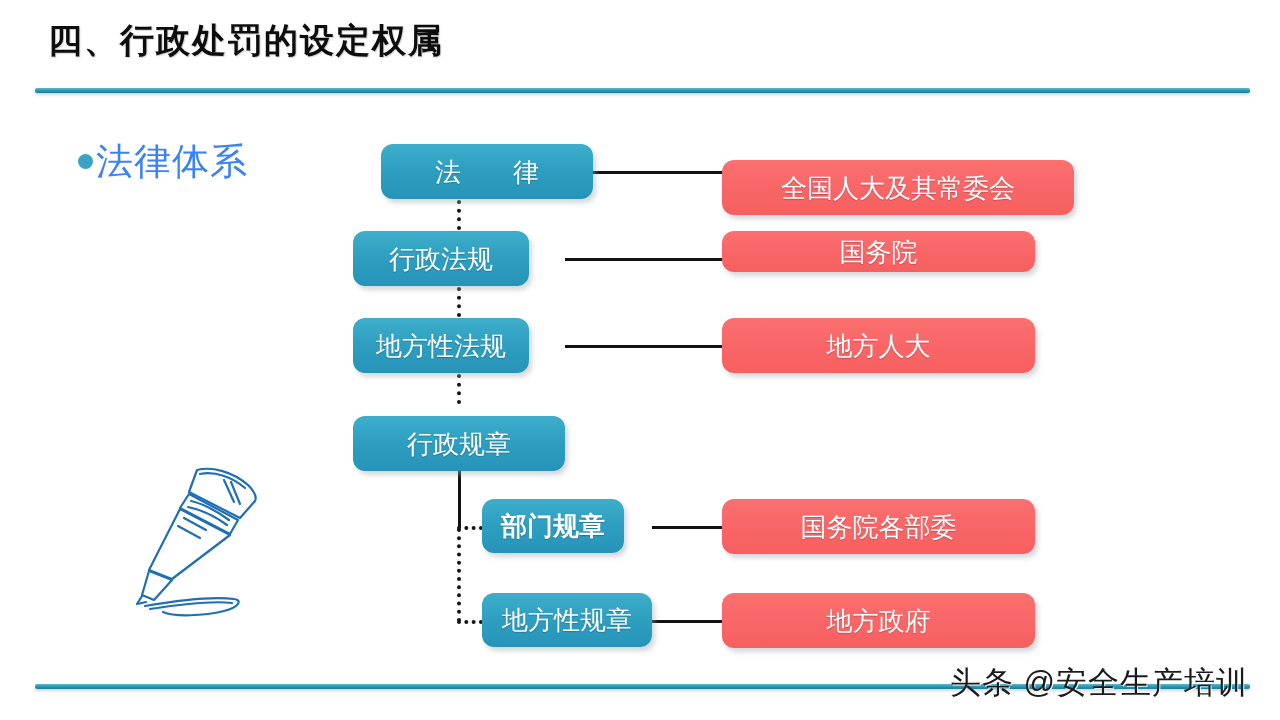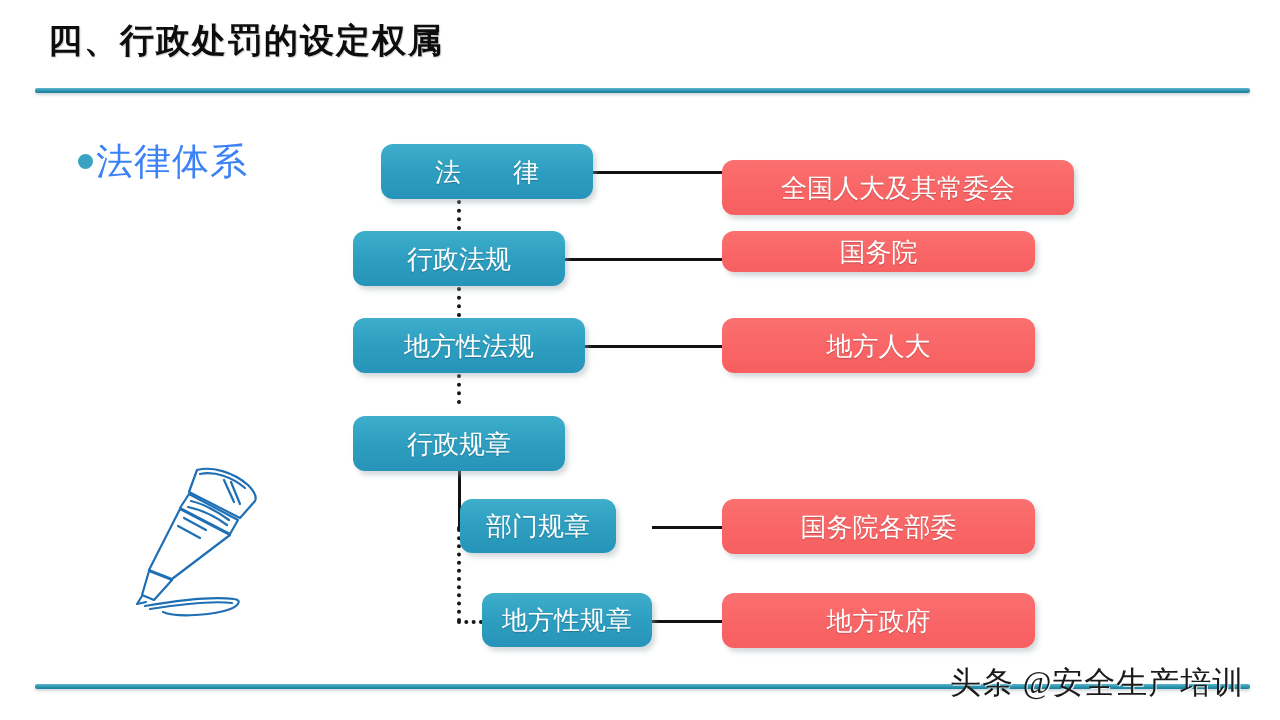--- a/index.html
+++ b/index.html
@@ -134,21 +134,21 @@
     width: 180px;
     height: 190px;
   }
 
   
   .watermark {
     position: absolute;
     left: 950px;
     top: 662px;
     font-size: 31px;
-    font-family: Liberation Serif, serif;
+    font-family: Liberation Sans, sans-serif;
     color: #1b1b1b;
     white-space: nowrap;
     letter-spacing: 1px;
     text-shadow: 1px 1px 0 rgba(255,255,255,0.9);
   }
 </style>
 </head>
 <body>
 
 <div id="slide">
@@ -175,27 +175,27 @@
   <div class="hdot" style="left:457px; top:620px; width:26px;"></div>
 
   <div class="hline" style="left:565px; top:171px; width:158px;"></div>
   <div class="hline" style="left:565px; top:258px; width:158px;"></div>
   <div class="hline" style="left:565px; top:345px; width:158px;"></div>
   <div class="hline" style="left:652px; top:526px; width:71px;"></div>
   <div class="hline" style="left:652px; top:620px; width:71px;"></div>
 
   <div class="node blue" style="left:353px; top:144px; width:212px; height:55px;margin-left:28px;">法　　律</div>
 
-  <div class="node blue" style="left:353px; top:231px; width:212px; height:55px;">行政法规</div>
-
-  <div class="node blue" style="left:353px; top:318px; width:232px; height:55px;">地方性法规</div>
+  <div class="node blue" style="left:353px; top:231px; width:176px; height:55px;">行政法规</div>
+
+  <div class="node blue" style="left:353px; top:318px; width:176px; height:55px;">地方性法规</div>
 
   <div class="node blue" style="left:353px; top:416px; width:212px; height:55px;">行政规章</div>
 
-  <div class="node blue" style="left:460px; top:499px; width:156px; height:54px;">部门规章</div>
+  <div class="node blue" style="left:482px; top:499px; width:142px; height:54px;font-weight:bold;">部门规章</div>
 
   <div class="node blue" style="left:482px; top:593px; width:170px; height:54px;">地方性规章</div>
 
   <div class="node red" style="left:722px; top:160px; width:352px; height:55px;">全国人大及其常委会</div>
 
   <div class="node red" style="left:722px; top:231px; width:313px; height:41px;">国务院</div>
 
   <div class="node red" style="left:722px; top:318px; width:313px; height:55px;">地方人大</div>
 
   <div class="node red" style="left:722px; top:499px; width:313px; height:55px;text-align:center;">国务院各部委</div>

